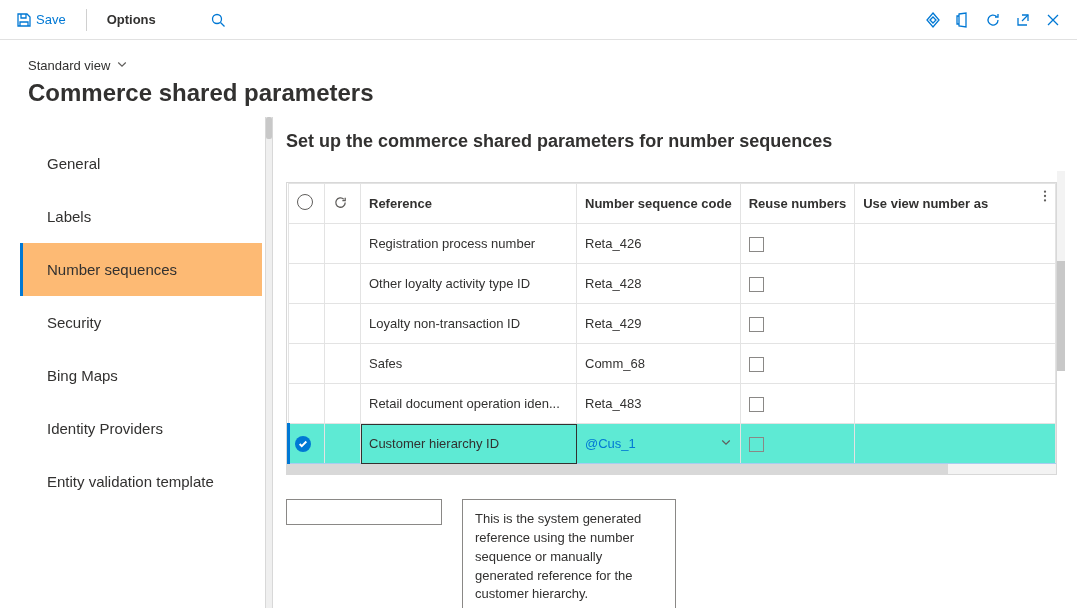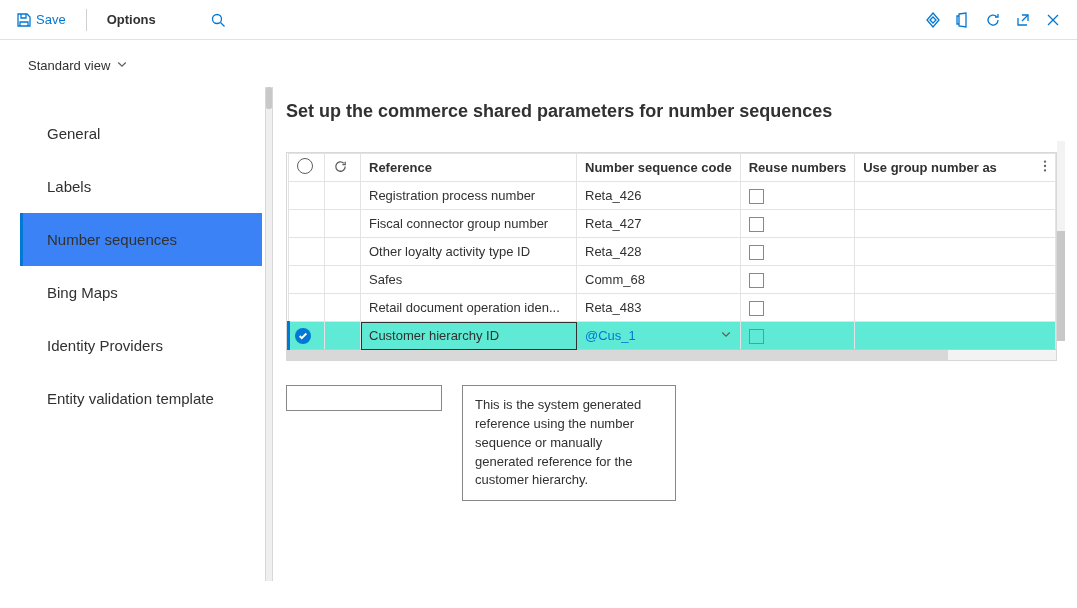--- a/index.html
+++ b/index.html
@@ -71,21 +71,21 @@
   }
   .sidebar-item {
     padding: 18px 20px 18px 24px;
     font-size: 15px;
     cursor: pointer;
     border-left: 3px solid transparent;
   }
   .sidebar-item.active {
     border-left: 3px solid #0078d4;
     font-weight: 400;
-    background:#3b82f6;
+    background:#fdba74;
   }
 
   .splitter {
     width:14px;
     position:relative;
   }
   .splitter-bar {
     position:absolute;
     top:0; left:3px;
     width:8px; height:100%;
@@ -118,21 +118,21 @@
     position:relative;
   }
   .grid {
     width:100%;
     border-collapse:collapse;
     font-size:13px;
   }
   .grid th, .grid td {
     border:1px solid #e3e3e3;
     text-align:left;
-    height:28px;
+    height:40px;
     padding: 0 8px;
     white-space:nowrap;
     overflow:hidden;
     text-overflow:ellipsis;
   }
   .grid th {
     font-weight:600;
     background:#fff;
   }
   .col-sel { width:36px; text-align:center; }
@@ -304,28 +304,30 @@
 
 <div class="header">
   <div class="view-label">
     <span>Standard view</span>
     <span>
       <svg width="12" height="12" viewBox="0 0 16 16" fill="none" stroke="#605e5c" stroke-width="1.6">
           <path d="M3 6l5 5 5-5"></path>
         </svg>
     </span>
   </div>
+  <h1 class="page-title">Commerce shared parameters</h1>
 </div>
 
 <div class="content">
 
   <div class="sidebar">
     <div class="sidebar-item"><span>General</span></div>
     <div class="sidebar-item"><span>Labels</span></div>
     <div class="sidebar-item active"><span>Number sequences</span></div>
+    <div class="sidebar-item"><span>Security</span></div>
     <div class="sidebar-item"><span>Bing Maps</span></div>
     <div class="sidebar-item"><span>Identity Providers</span></div>
     <div class="sidebar-item"><span>Entity validation template</span></div>
   </div>
 
   <div class="splitter">
     <div class="splitter-bar"></div>
     <div class="splitter-thumb"></div>
   </div>
 
@@ -344,45 +346,45 @@
         <thead>
           <tr>
             <th class="col-sel"><span class="hdr-circle"></span></th>
             <th class="col-refresh"><span class="refresh-icon"><svg viewBox="0 0 16 16">
                     <path d="M13 8a5 5 0 1 1-1.5-3.5"></path>
                     <path d="M13 3v3h-3"></path>
                   </svg></span></th>
             <th class="col-ref">Reference</th>
             <th class="col-code">Number sequence code</th>
             <th class="col-reuse">Reuse numbers</th>
-            <th class="col-same">Use group number as</th>
+            <th class="col-same">Use view number as</th>
           </tr>
         </thead>
         <tbody>
           <tr>
             <td class="col-sel"></td>
               <td class="col-refresh"></td>
             <td class="col-ref">Registration process number</td>
             <td class="col-code">Reta_426</td>
             <td class="col-reuse"><span class="checkbox"></span></td>
             <td></td>
           </tr>
           <tr>
             <td class="col-sel"></td>
               <td class="col-refresh"></td>
-            <td class="col-ref">Fiscal connector group number</td>
-            <td class="col-code">Reta_427</td>
+            <td class="col-ref">Other loyalty activity type ID</td>
+            <td class="col-code">Reta_428</td>
             <td class="col-reuse"><span class="checkbox"></span></td>
             <td></td>
           </tr>
           <tr>
             <td class="col-sel"></td>
               <td class="col-refresh"></td>
-            <td class="col-ref">Other loyalty activity type ID</td>
-            <td class="col-code">Reta_428</td>
+            <td class="col-ref">Loyalty non-transaction ID</td>
+            <td class="col-code">Reta_429</td>
             <td class="col-reuse"><span class="checkbox"></span></td>
             <td></td>
           </tr>
           <tr>
             <td class="col-sel"></td>
               <td class="col-refresh"></td>
             <td class="col-ref">Safes</td>
             <td class="col-code">Comm_68</td>
             <td class="col-reuse"><span class="checkbox"></span></td>
             <td></td>

